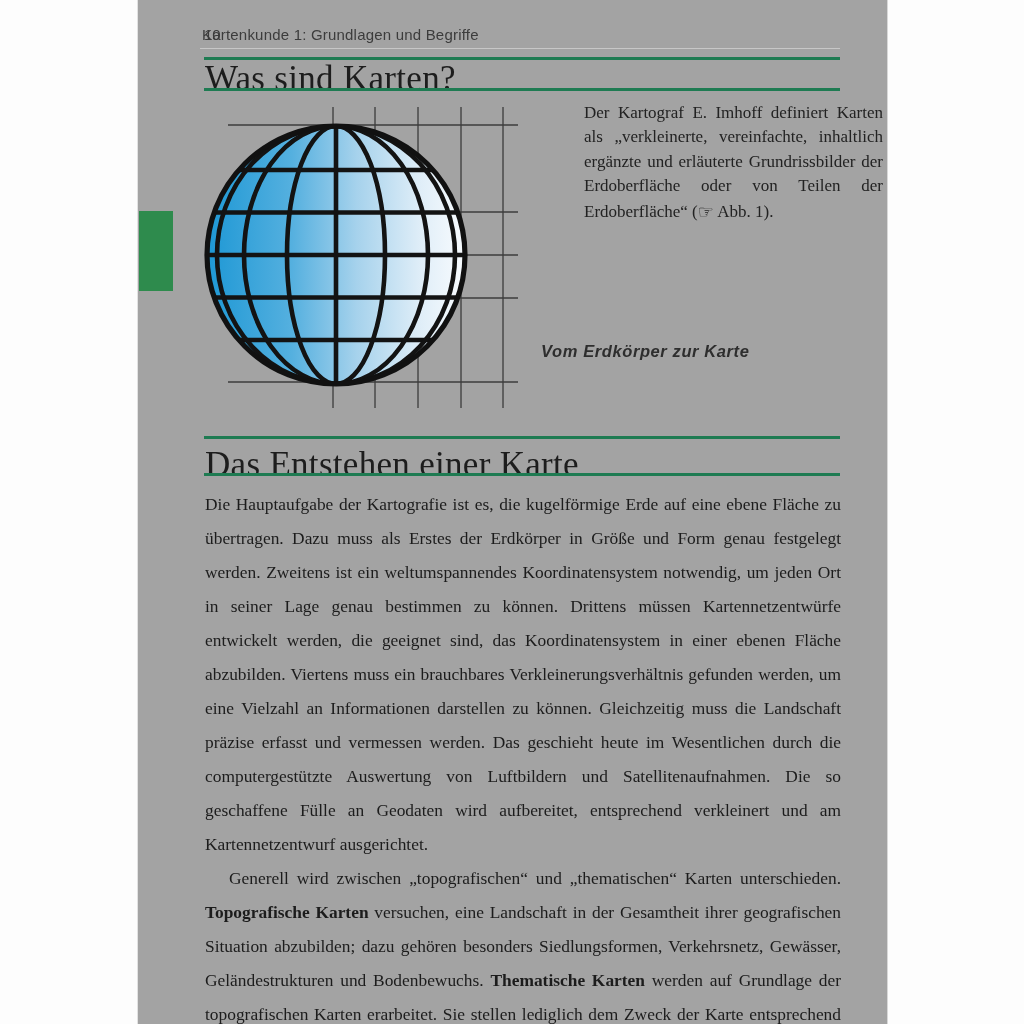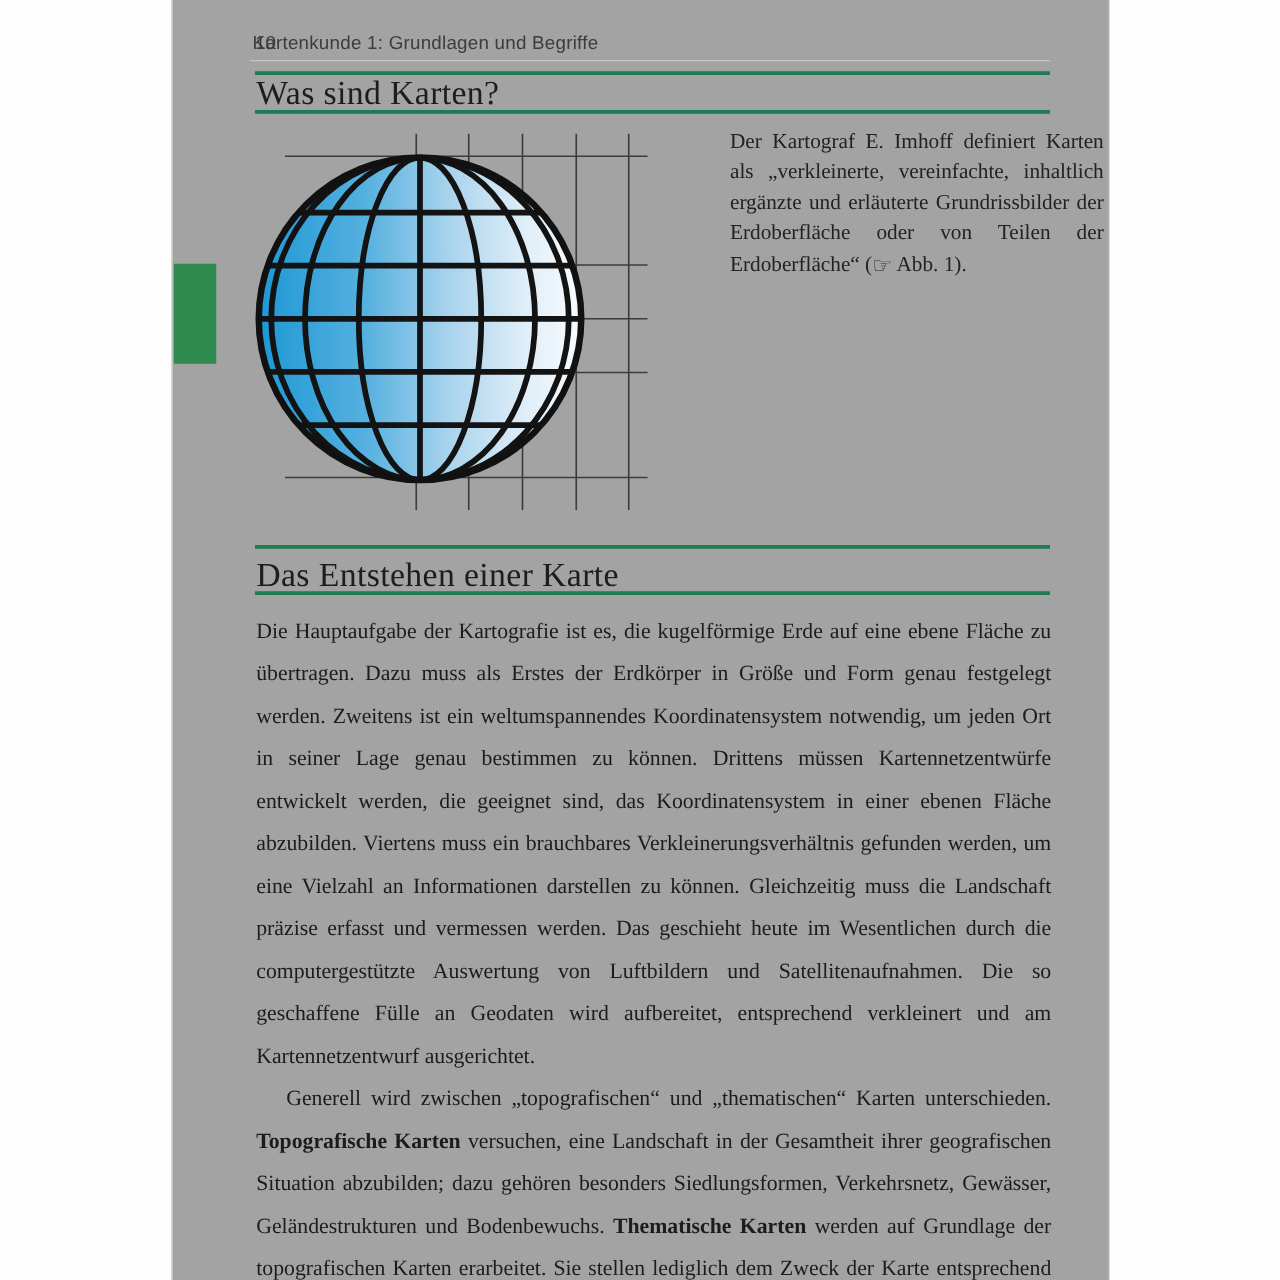--- a/index.html
+++ b/index.html
@@ -12,21 +12,21 @@
   
   .pgnum{left:66px;top:26px;font-family:"Liberation Sans",sans-serif;font-size:15px;color:#3c3c3c;}
   .runhead{left:64px;top:26px;width:638px;text-align:left;font-family:"Liberation Sans",sans-serif;
            font-size:15px;color:#3c3c3c;letter-spacing:.2px;}
   .headrule{left:62px;top:48px;width:640px;height:1px;background:#c7c7c7;}
 
   
   .grule{left:66px;width:636px;height:3px;background:#1e7b52;}
   .h1a{top:57px;} .h1b{top:88px;}
   .h2a{top:436px;} .h2b{top:473px;}
-  .sectitle{left:67px;color:#1d1d1d;font-size:27px;letter-spacing:.3px;}
+  .sectitle{left:67px;color:#1d1d1d;font-size:35px;letter-spacing:.3px;}
   .t1{top:59px;} .t2{top:445px;}
 
   
   .tab{left:1px;top:211px;width:34px;height:80px;background:#2e8b4d;}
 
   
   .figsvg{left:58px;top:100px;}
 
   
   .intro{left:403px;top:101px;width:299px;font-size:17px;line-height:24.4px;color:#222;
@@ -104,20 +104,21 @@
         </g>
         <circle cx="140" cy="155" r="129" fill="none" stroke="#111" stroke-width="5.2"></circle>
       </g>
     </svg>
 
     <div class="abs intro">
       <span>Der Kartograf E. Imhoff definiert Karten als „verkleinerte, vereinfachte, inhaltlich ergänzte und erläuterte Grundrissbilder der Erdoberfläche oder von Teilen der Erdoberfläche“ (</span><span class="hand">☞</span><span> Abb. 1).</span>
     </div>
 
     <div class="abs caption">
+      <div>Vom Erdkörper zur Karte</div>
     </div>
 
     <div class="abs grule h2a"></div>
     <div class="abs sectitle t2">Das Entstehen einer Karte</div>
     <div class="abs grule h2b"></div>
 
     <div class="abs bodytext" id="body-paragraphs">
         <p><span>Die Hauptaufgabe der Kartografie ist es, die kugelförmige Erde auf eine ebene Fläche zu übertragen. Dazu muss als Erstes der Erdkörper in Größe und Form genau festgelegt werden. Zweitens ist ein weltumspannendes Koordinatensystem notwendig, um jeden Ort in seiner Lage genau bestimmen zu können. Drittens müssen Kartennetzentwürfe entwickelt werden, die geeignet sind, das Koordinatensystem in einer ebenen Fläche abzubilden. Viertens muss ein brauchbares Verkleinerungsverhältnis gefunden werden, um eine Vielzahl an Informationen darstellen zu können. Gleichzeitig muss die Landschaft präzise erfasst und vermessen werden. Das geschieht heute im Wesentlichen durch die computergestützte Auswertung von Luftbildern und Satellitenaufnahmen. Die so geschaffene Fülle an Geodaten wird aufbereitet, entsprechend verkleinert und am Kartennetzentwurf ausgerichtet.</span></p>
         <p class="indent"><span>Generell wird zwischen „topografischen“ und „thematischen“ Karten unterschieden. </span><strong>Topografische Karten</strong><span> versuchen, eine Landschaft in der Gesamtheit ihrer geografischen Situation abzubilden; dazu gehören besonders Siedlungsformen, Verkehrsnetz, Gewässer, Geländestrukturen und Bodenbewuchs. </span><strong>Thematische Karten</strong><span> werden auf Grundlage der topografischen Karten erarbeitet. Sie stellen lediglich dem Zweck der Karte entsprechend verschiedene Aspekte dar.</span></p>
       </div>

